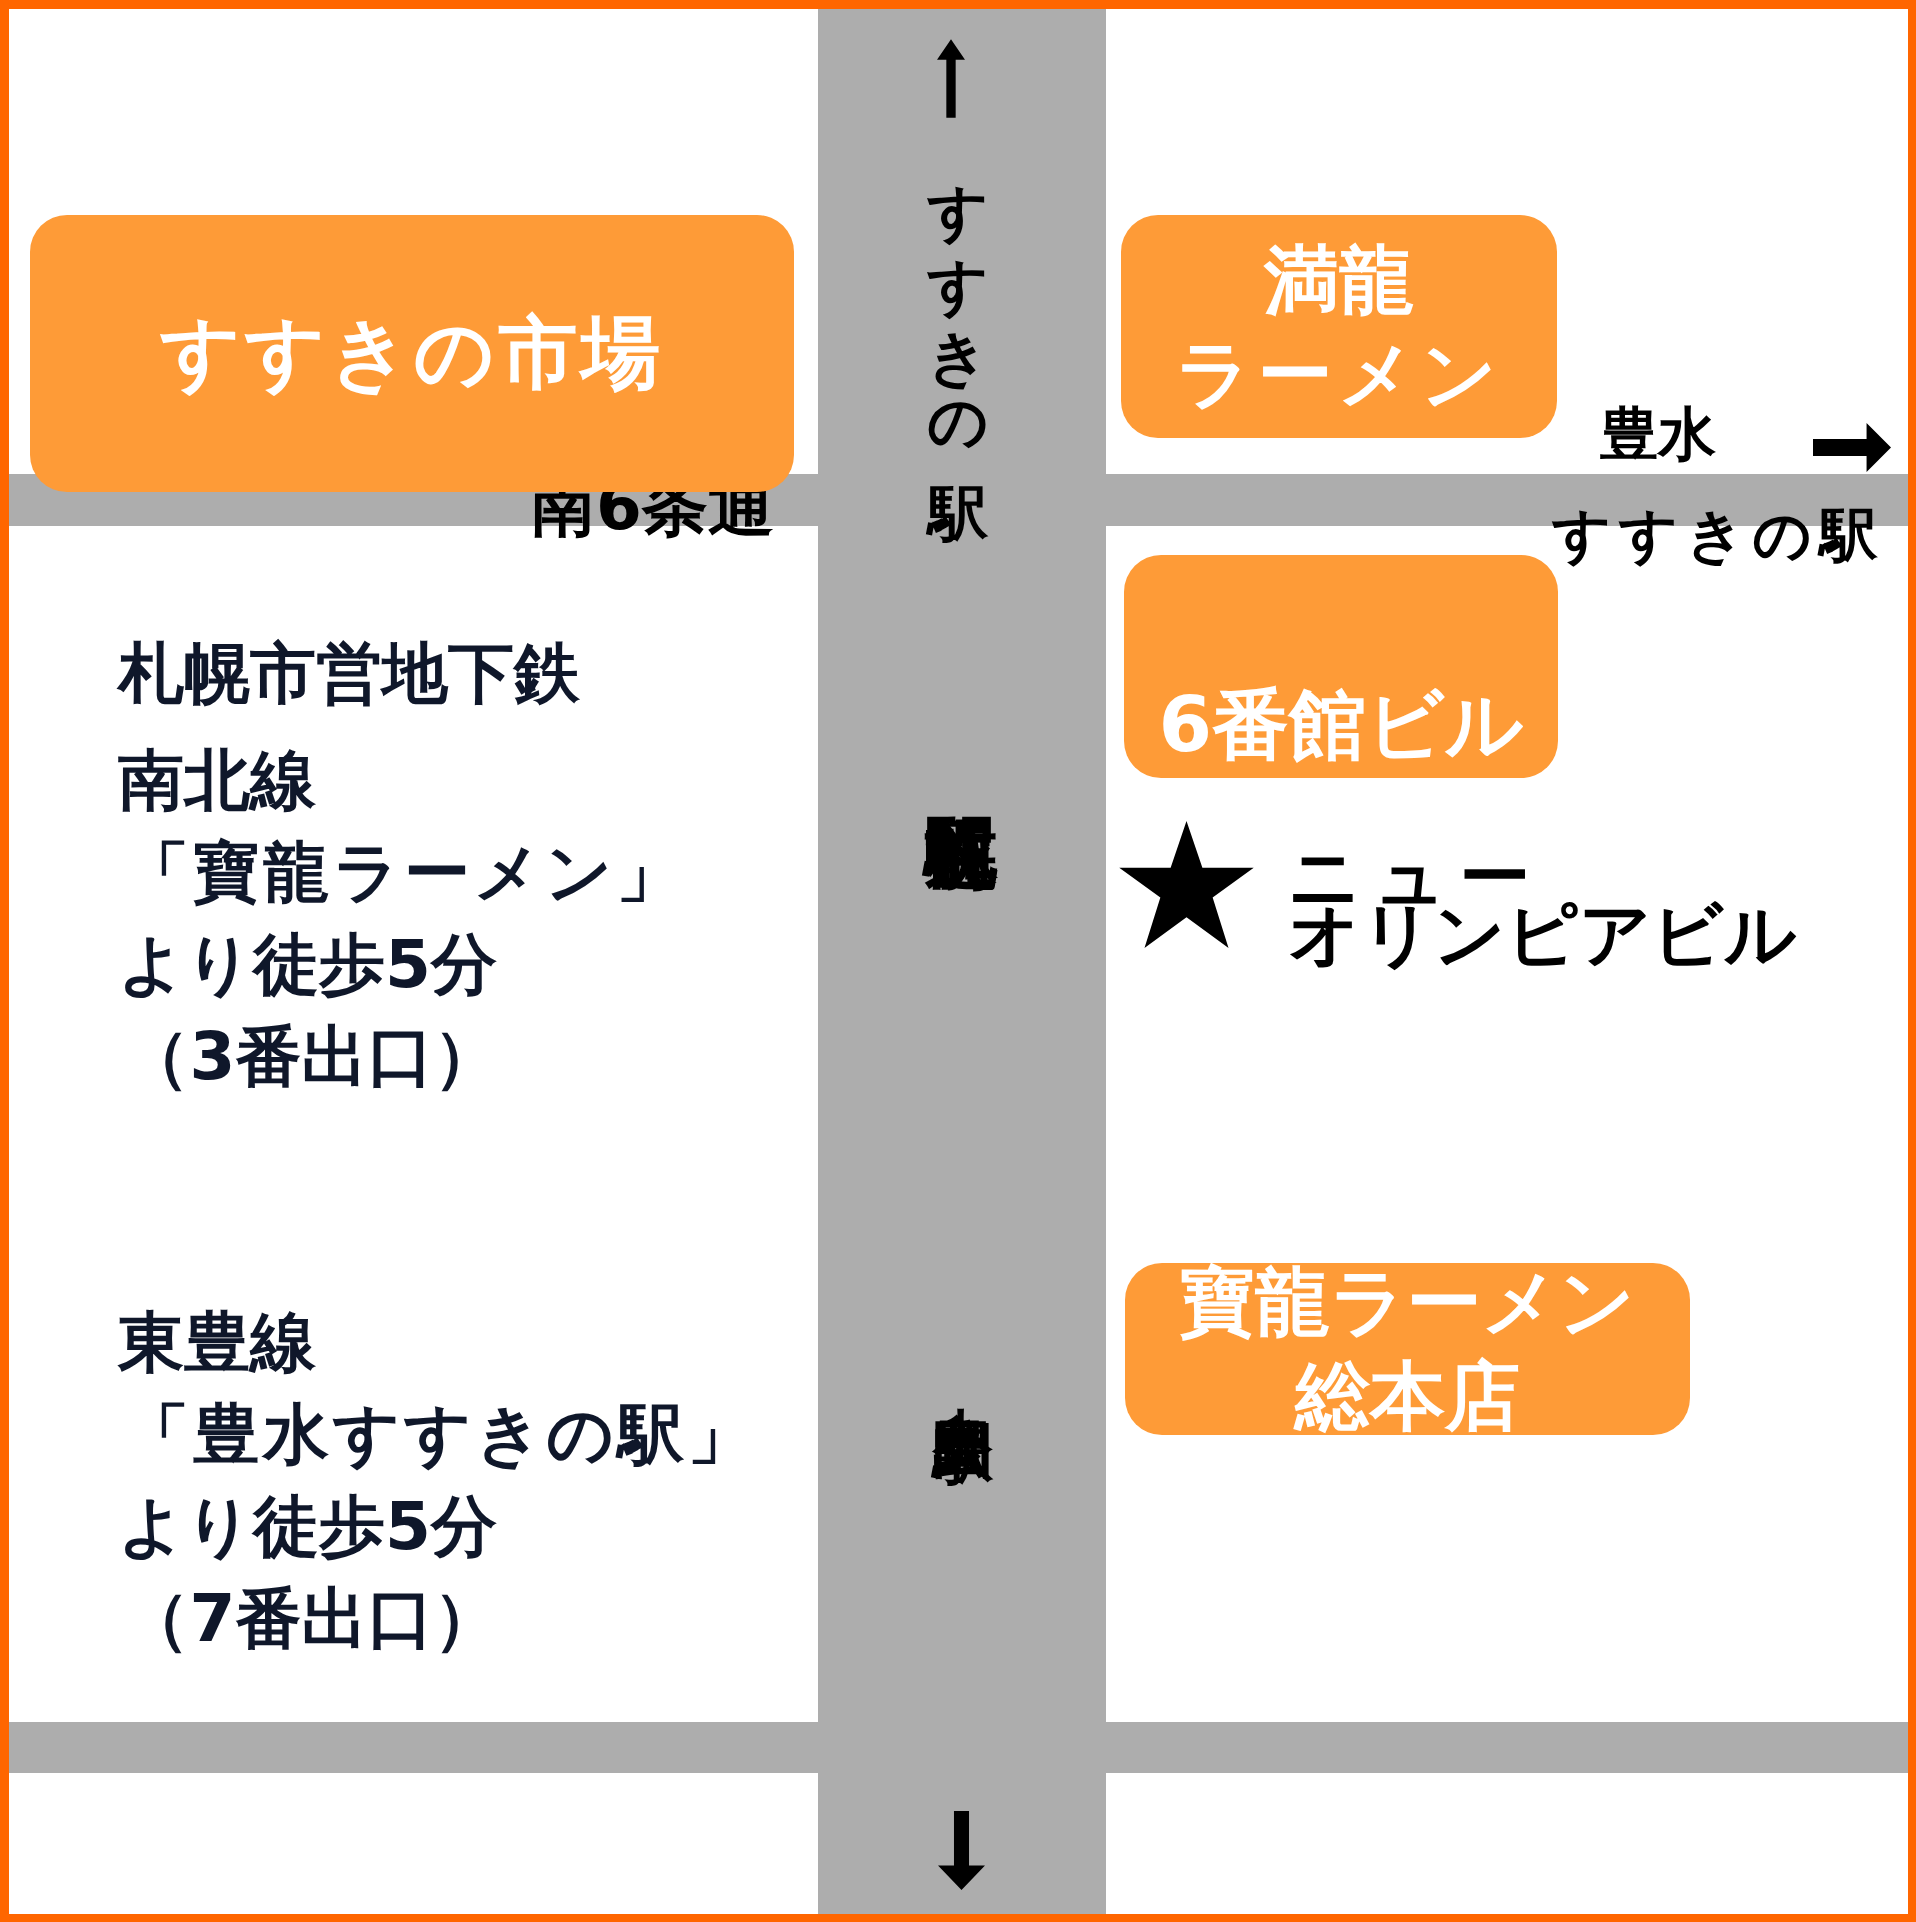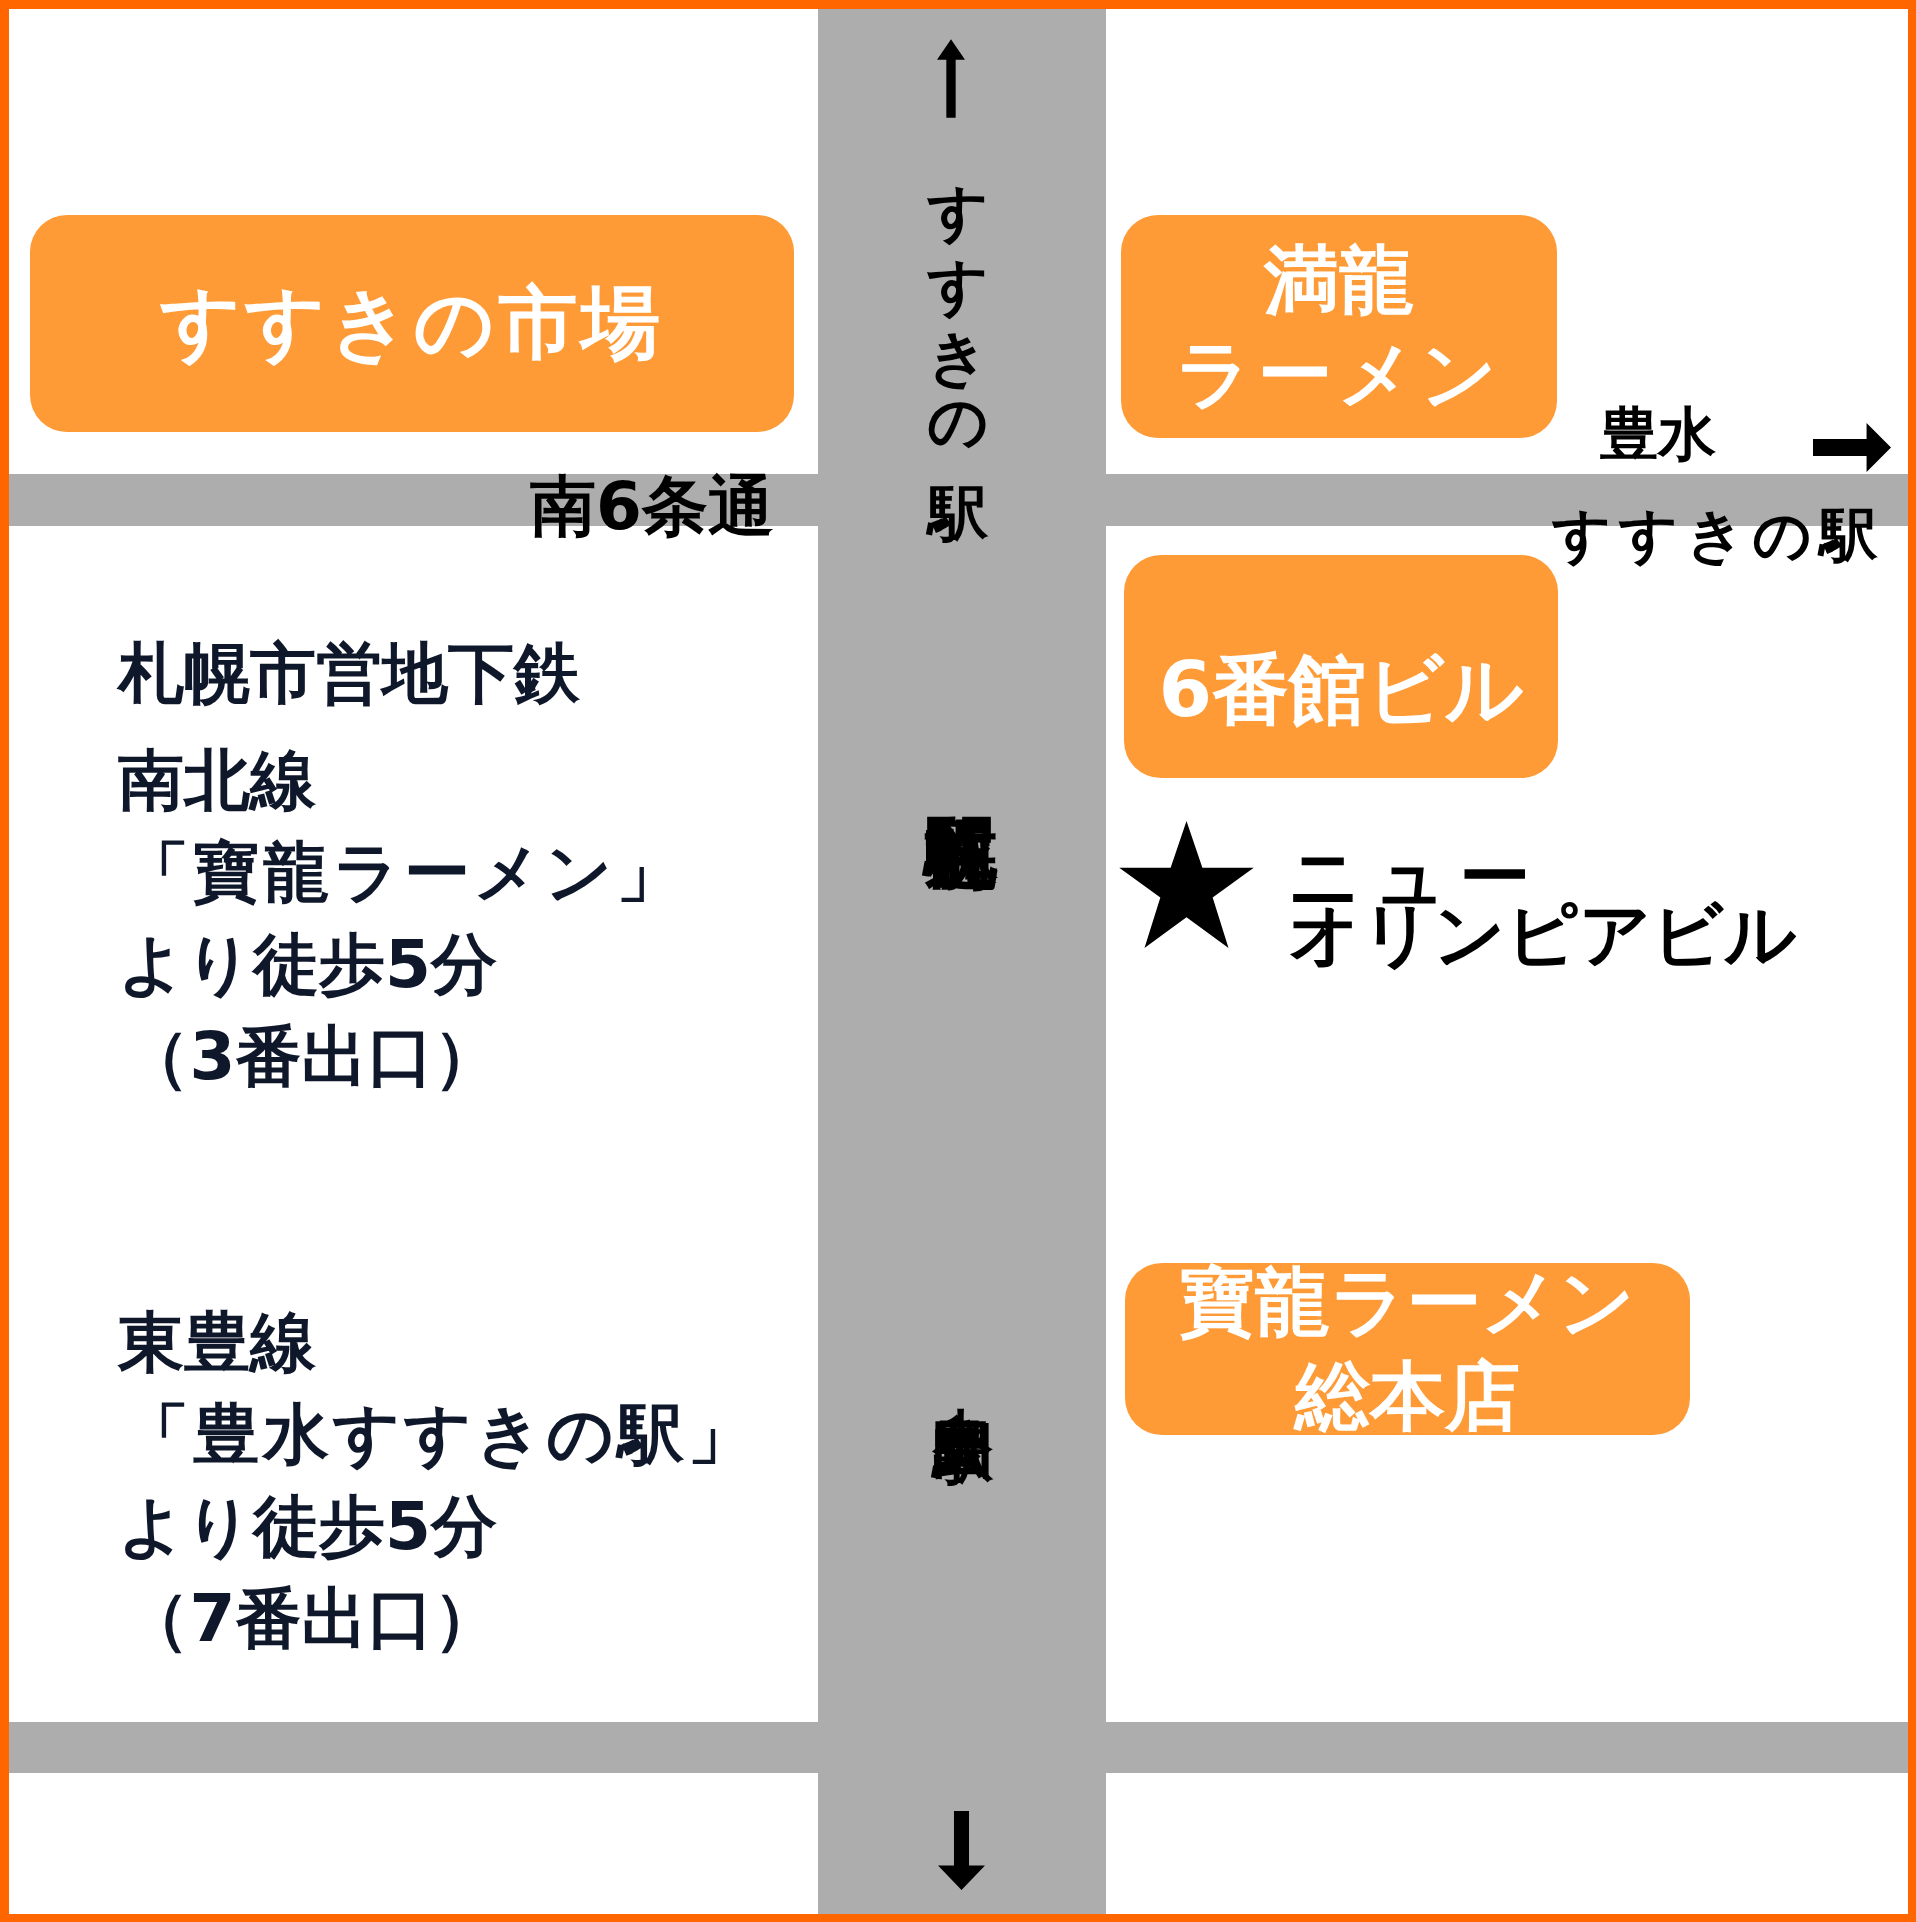--- a/index.html
+++ b/index.html
@@ -33,30 +33,30 @@
 
 <div class="vtext" style="left:926px; top:759px; font-size:73px;">札幌駅前通</div>
 
 <div class="vtext" style="left:934px; top:1359px; font-size:60px; letter-spacing:5.6px;">中島公園駅</div>
 <svg class="arrow" style="left:938px; top:1811px;" width="47" height="79" viewBox="0 0 50 84">
   <polygon points="17,0 33,0 33,58 50,58 25,84 0,58 17,58" fill="#000"></polygon>
 </svg>
 
 <div class="lbl" style="left:530px; top:462px; font-size:66px;">南6条通</div>
 
-<div class="box" style="left:30px; top:215px; width:764px; height:217px;font-family:Liberation Serif, serif;">
+<div class="box" style="left:30px; top:215px; width:764px; height:277px;font-family:Liberation Serif, serif;">
   <span style="font-size:79px; letter-spacing:3.7px; color:#ffffff;">すすきの市場</span>
 </div>
 
 <div class="box" style="left:1121px; top:215px; width:436px; height:223px;">
   <span style="font-size:75px; line-height:94px;">満龍</span>
   <span style="font-size:75px; line-height:94px; letter-spacing:5.6px;">ラーメン</span>
 </div>
 
-<div class="box" style="left:1124px; top:555px; width:434px; height:223px; justify-content:center; padding-top:49px; box-sizing:border-box;">
+<div class="box" style="left:1124px; top:555px; width:434px; height:223px; justify-content:flex-end; padding-top:49px; box-sizing:border-box;">
   <span style="font-size:77px;">6番館ビル</span>
 </div>
 
 <div class="box" style="left:1125px; top:1263px; width:565px; height:172px;">
   <span style="font-size:75px; line-height:94px;">寶龍ラーメン</span>
   <span style="font-size:75px; line-height:94px;">総本店</span>
 </div>
 
 <svg class="arrow" style="left:1119px; top:821px;" width="135" height="127" viewBox="0 0 144 136">
   <polygon points="72,0 89,50 144,50 100,82 117,136 72,103 27,136 44,82 0,50 55,50" fill="#000"></polygon>

